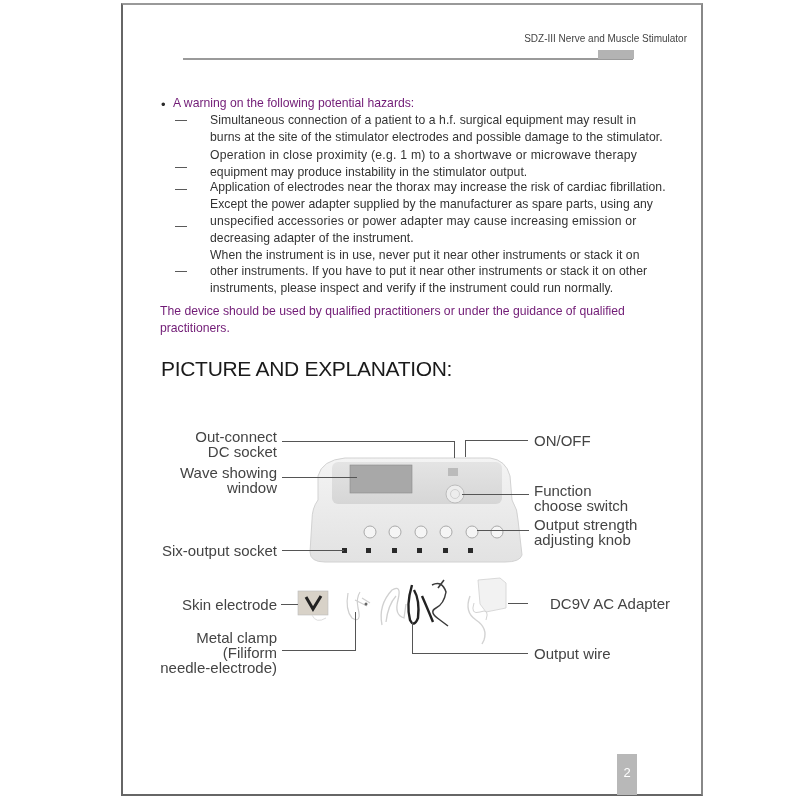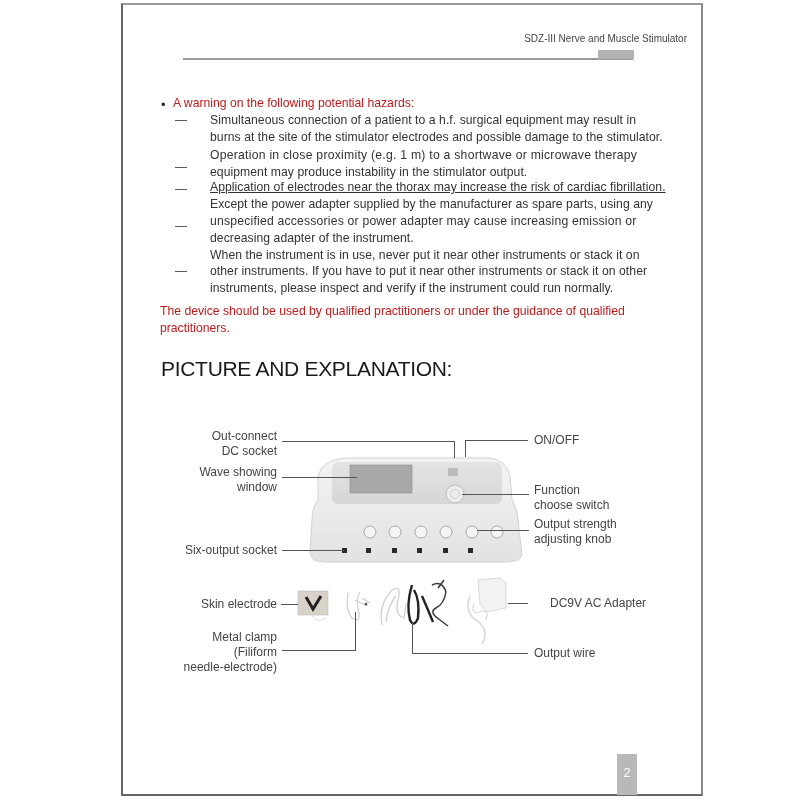--- a/index.html
+++ b/index.html
@@ -6,28 +6,28 @@
   body { width: 800px; height: 800px; position: relative; overflow: hidden;
          font-family: "Liberation Sans", sans-serif; color: #2a2a2a; }
   .page { position: absolute; left: 121px; top: 3px; width: 582px; height: 793px;
           border-left: 2px solid #666; border-top: 2px solid #999; border-right: 2px solid #888;
           border-bottom: 2px solid #666; box-sizing: border-box; background: #fff; }
   .hdr { position: absolute; right: 113px; top: 32px; text-align: right; font-size: 10px;
          line-height: 13px; color: #444; }
   .hdr-rule { position: absolute; left: 183px; top: 58px; width: 450px; height: 2px; background: #9a9a9a; }
   .hdr-tab { position: absolute; left: 598px; top: 50px; width: 36px; height: 9px; background: #b3b3b3; }
 
-  .body-text { position: absolute; left: 160px; font-size: 12.2px; color: #b91c1c; white-space: nowrap; text-align: center; }
+  .body-text { position: absolute; left: 160px; font-size: 12.2px; color: #701a75; white-space: nowrap; text-align: center; }
   .bullet { position: absolute; left: 161px; top: 97px; font-size: 13px; }
   .dash { position: absolute; left: 175px; font-size: 12px; color: #444; }
   .line { position: absolute; left: 190px; font-size: 12.2px; color: #333; white-space: nowrap; letter-spacing: 0.05px; margin-left: 20px; }
 
   .section-title { position: absolute; left: 161px; top: 357px; font-size: 21px; color: #1a1a1a; letter-spacing: -0.3px; }
 
-  .lbl { position: absolute; font-size: 12px; color: #444; line-height: 15px; white-space: nowrap; }
+  .lbl { position: absolute; font-size: 15px; color: #444; line-height: 15px; white-space: nowrap; }
   .lbl.r { text-align: right; }
   .lead { position: absolute; background: #555; }
 
   .pagenum-tab { position: absolute; left: 617px; top: 754px; width: 20px; height: 41px; background: #b8b8b8;
                  color: #fff; font-size: 13px; text-align: center; line-height: 38px; }
 </style>
 </head>
 <body>
 
 <div class="page"></div>
@@ -41,21 +41,21 @@
 <div class="bullet">•</div>
 <div class="body-text" style="left:173px; top:96px;">A warning on the following potential hazards:</div>
 
 <div class="dash" style="top:113px;">—</div>
 <div class="line" style="top:113px;">Simultaneous connection of a patient to a h.f. surgical equipment may result in</div>
 <div class="line" style="top:130px;">burns at the site of the stimulator electrodes and possible damage to the stimulator.</div>
 <div class="line" style="top:148px; letter-spacing:0.25px;">Operation in close proximity (e.g. 1 m) to a shortwave or microwave therapy</div>
 <div class="dash" style="top:160px;">—</div>
 <div class="line" style="top:165px;">equipment may produce instability in the stimulator output.</div>
 <div class="dash" style="top:182px;">—</div>
-<div class="line" style="top:180px;text-decoration:underline;">Application of electrodes near the thorax may increase the risk of cardiac fibrillation.</div>
+<div class="line" style="top:180px;">Application of electrodes near the thorax may increase the risk of cardiac fibrillation.</div>
 <div class="line" style="top:197px;">Except the power adapter supplied by the manufacturer as spare parts, using any</div>
 <div class="dash" style="top:219px;">—</div>
 <div class="line" style="top:214px; letter-spacing:0.2px;">unspecified accessories or power adapter may cause increasing emission or</div>
 <div class="line" style="top:231px;">decreasing adapter of the instrument.</div>
 <div class="line" style="top:248px;">When the instrument is in use, never put it near other instruments or stack it on</div>
 <div class="dash" style="top:264px;">—</div>
 <div class="line" style="top:264px;">other instruments. If you have to put it near other instruments or stack it on other</div>
 <div class="line" style="top:281px;">instruments, please inspect and verify if the instrument could run normally.</div>
 
 <div class="body-text" style="top:304px;">The device should be used by qualified practitioners or under the guidance of  qualified</div>

